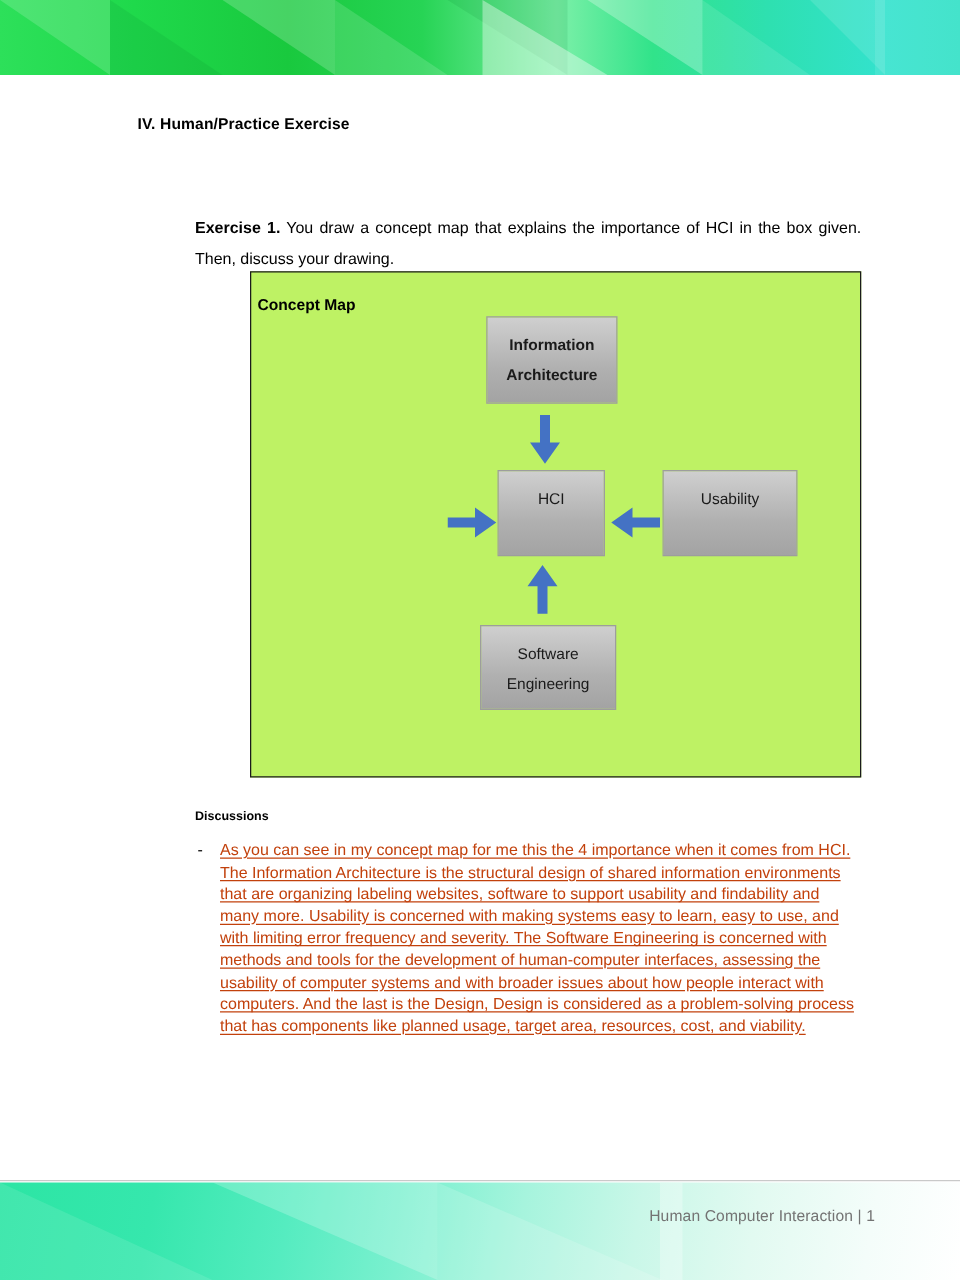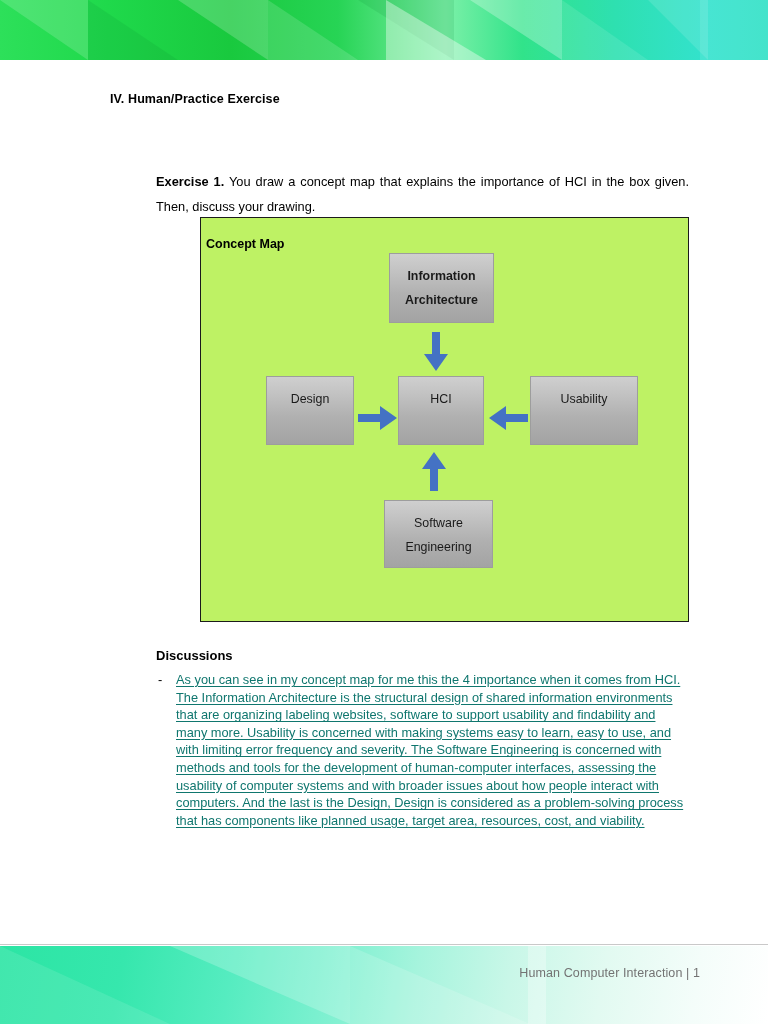--- a/index.html
+++ b/index.html
@@ -129,39 +129,39 @@
 
   #arrow-ia-to-hci { left: 222px; top: 114px; }
   #arrow-design-to-hci { left: 157px; top: 187px; }
   #arrow-usability-to-hci { left: 287px; top: 187px; }
   #arrow-se-to-hci { left: 220px; top: 234px; }
 
   
   #discussions-heading {
     position: absolute;
     left: 156px; top: 648px;
-    font-size: 13px;
+    font-size: 10px;
     font-weight: bold;
   }
   #discussion-bullet {
     position: absolute;
     left: 158px; top: 671px;
     font-size: 12.8px;
     line-height: 17.6px;
   }
   #discussion-text {
     position: absolute;
     left: 176px; top: 671px;
     width: 512px;
     font-size: 12.8px;
     line-height: 17.6px;
     text-decoration: underline;
     text-underline-offset: 2px;
     text-align: left;
-    color: #0f766e;
+    color: #c2410c;
   }
 </style>
 </head>
 <body>
 
 <div id="top-banner">
   <div class="tri" style="left:0px;  top:0px;   border-left:88px solid transparent; border-top:60px solid rgba(255,255,255,0.16);"></div>
   <div class="tri" style="left:88px; top:0px;   border-right:90px solid transparent; border-bottom:60px solid rgba(0,110,40,0.10);"></div>
   <div class="tri" style="left:178px; top:0px;  border-left:90px solid transparent; border-top:60px solid rgba(255,255,255,0.20);"></div>
   <div class="tri" style="left:268px; top:0px;  border-right:90px solid transparent; border-bottom:60px solid rgba(255,255,255,0.14);"></div>
@@ -181,23 +181,20 @@
 
 <div id="concept-map-frame">
 
   <div id="concept-map-title">Concept Map</div>
 
   <div class="cm-box" id="box-information-architecture">
     <div>Information</div>
     <div>Architecture</div>
   </div>
 
-  <div class="cm-box" id="box-design">
-    <div>Design</div>
-  </div>
 
   <div class="cm-box" id="box-hci">
     <div>HCI</div>
   </div>
 
   <div class="cm-box" id="box-usability">
     <div>Usability</div>
   </div>
 
   <div class="cm-box" id="box-software-engineering">

